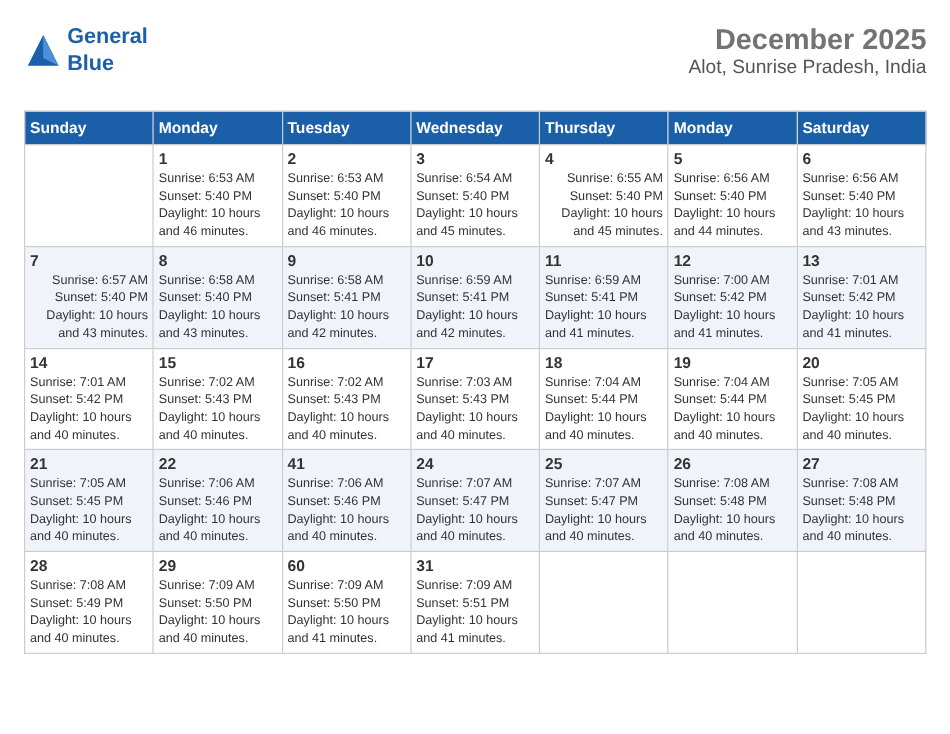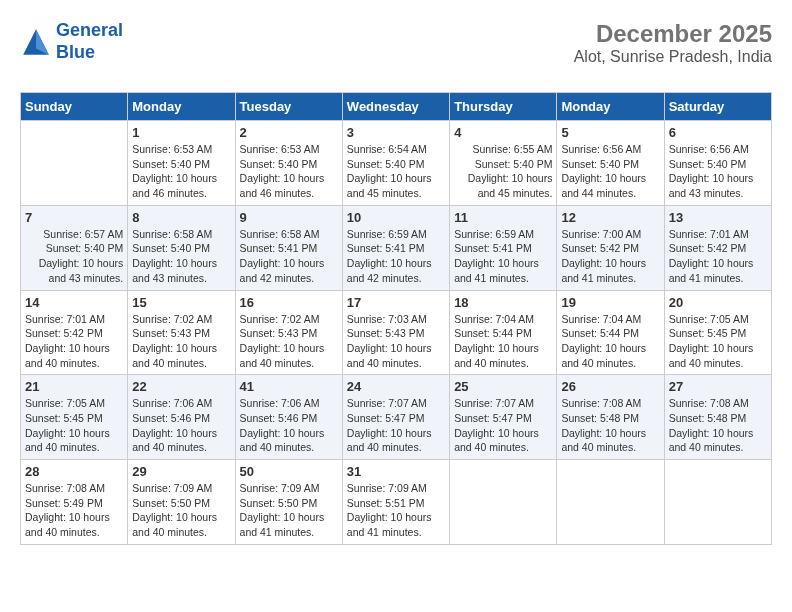--- a/index.html
+++ b/index.html
@@ -332,21 +332,21 @@
 and 40 minutes.</div>
         </td>
         <td>
           <span class="day-number">29</span>
           <div class="day-info" style="white-space: pre-line;">Sunrise: 7:09 AM
 Sunset: 5:50 PM
 Daylight: 10 hours
 and 40 minutes.</div>
         </td>
         <td>
-          <span class="day-number">50</span>
+          <span class="day-number">60</span>
           <div class="day-info" style="white-space: pre-line;">Sunrise: 7:09 AM
 Sunset: 5:50 PM
 Daylight: 10 hours
 and 41 minutes.</div>
         </td>
         <td>
           <span class="day-number">31</span>
           <div class="day-info" style="white-space: pre-line;">Sunrise: 7:09 AM
 Sunset: 5:51 PM
 Daylight: 10 hours

